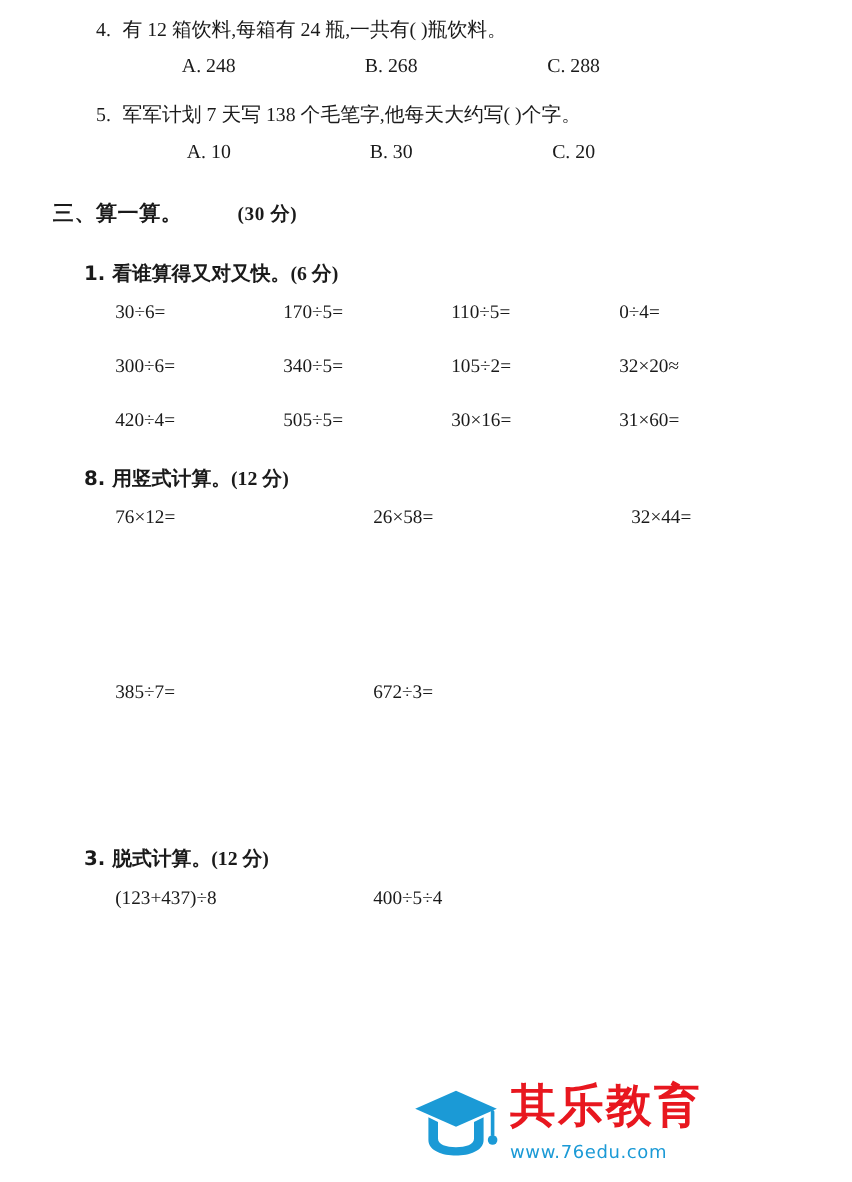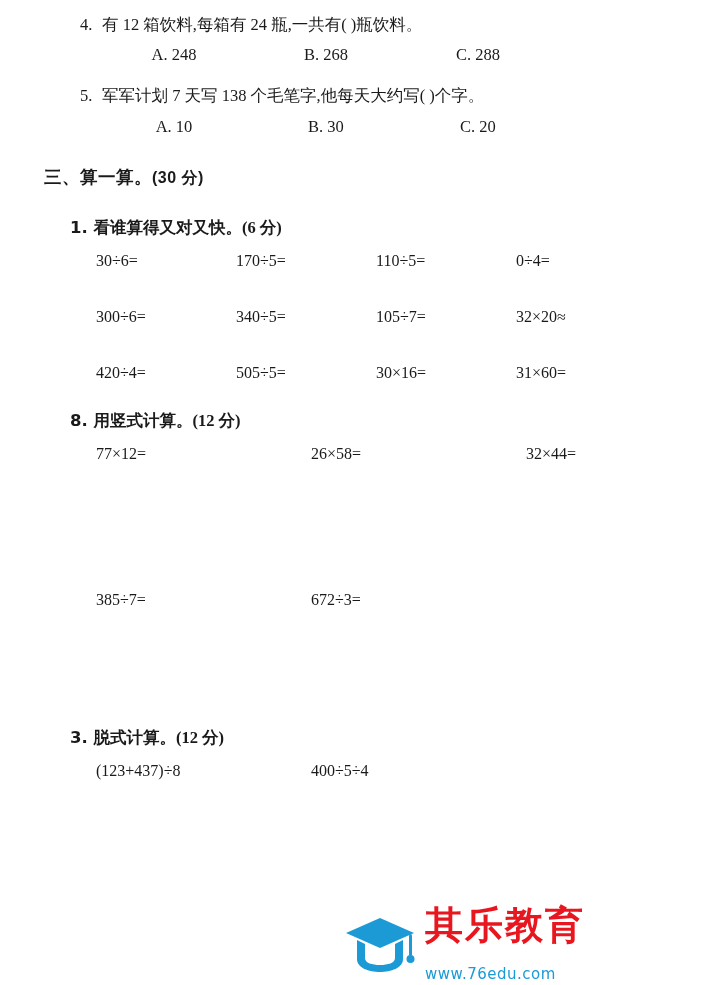--- a/index.html
+++ b/index.html
@@ -57,23 +57,24 @@
   .section-head {
     font-family: "DejaVu Sans", "Liberation Sans", sans-serif;
     font-weight: bold;
     font-size: 17.5px;
     letter-spacing: 0.5px;
     margin: 0;
     padding-left: 0;
     white-space: nowrap;
   }
   .section-head .score {
-    font-family: Liberation Sans, sans-serif;
+    font-family: Liberation Serif, serif;
     font-weight: bold;
     font-size: 16px;
+    margin-left: 46px;
   }
 
   
   .sub-head {
     font-family: "DejaVu Sans", "Liberation Sans", sans-serif;
     font-size: 16.5px;
     font-weight: bold;
     padding-left: 26px;
     white-space: nowrap;
   }
@@ -83,35 +84,35 @@
   }
 
   
   .calc-grid {
     display: grid;
     font-size: 16px;
     padding-left: 52px;
   }
   .calc-grid.cols4 { grid-template-columns: 140px 140px 140px 140px; }
   .calc-grid.cols3 { grid-template-columns: 215px 215px 180px; }
-  .calc-row-space { row-gap: 38px; }
+  .calc-row-space { row-gap: 27px; }
   .calc-cell { white-space: nowrap; }
 
   .vertical-block {
     height: 128px;
   }
   .vertical-block2 {
     height: 118px;
   }
 
   
   .logo-area {
     position: absolute;
     right: 24px;
-    bottom: 2px;
+    bottom: 16px;
     display: flex;
     align-items: center;
   }
   .cap-icon {
     width: 74px;
     height: 62px;
     position: relative;
     margin-right: 8px;
   }
   .logo-text-wrap {
@@ -125,21 +126,21 @@
     font-size: 38px;
     color: #e8171f;
     letter-spacing: 2px;
     line-height: 1;
   }
   .logo-url {
     font-family: "DejaVu Sans", "Liberation Sans", sans-serif;
     font-size: 15px;
     color: #1b9ad6;
     letter-spacing: 0.5px;
-    margin-top: 21px;
+    margin-top: 11px;
   }
 </style>
 </head>
 <body>
 
 <div class="page">
 
   <div class="qline indent2">
     <span class="qnum">4.</span><span>有 12 箱饮料,每箱有 24 瓶,一共有(        )瓶饮料。</span>
   </div>
@@ -174,38 +175,38 @@
 
   <div class="gap-sm"></div>
 
   <div class="calc-grid cols4 calc-row-space">
     <span class="calc-cell">30÷6=</span>
     <span class="calc-cell">170÷5=</span>
     <span class="calc-cell">110÷5=</span>
     <span class="calc-cell">0÷4=</span>
     <span class="calc-cell">300÷6=</span>
     <span class="calc-cell">340÷5=</span>
-    <span class="calc-cell">105÷7=</span>
+    <span class="calc-cell">105÷2=</span>
     <span class="calc-cell">32×20≈</span>
     <span class="calc-cell">420÷4=</span>
     <span class="calc-cell">505÷5=</span>
     <span class="calc-cell">30×16=</span>
     <span class="calc-cell">31×60=</span>
   </div>
 
   <div class="gap-lg"></div>
 
   <div class="sub-head">
     <span>8. 用竖式计算。</span><span class="pts">(12 分)</span>
   </div>
 
   <div class="gap-sm"></div>
 
   <div class="calc-grid cols3">
-    <span class="calc-cell">77×12=</span>
+    <span class="calc-cell">76×12=</span>
     <span class="calc-cell">26×58=</span>
     <span class="calc-cell">32×44=</span>
   </div>
 
   <div class="vertical-block"></div>
 
   <div class="calc-grid cols3">
     <span class="calc-cell">385÷7=</span>
     <span class="calc-cell">672÷3=</span>
   </div>

